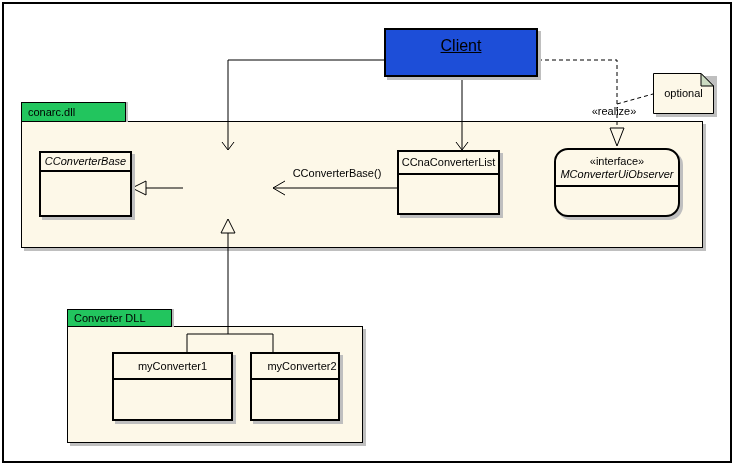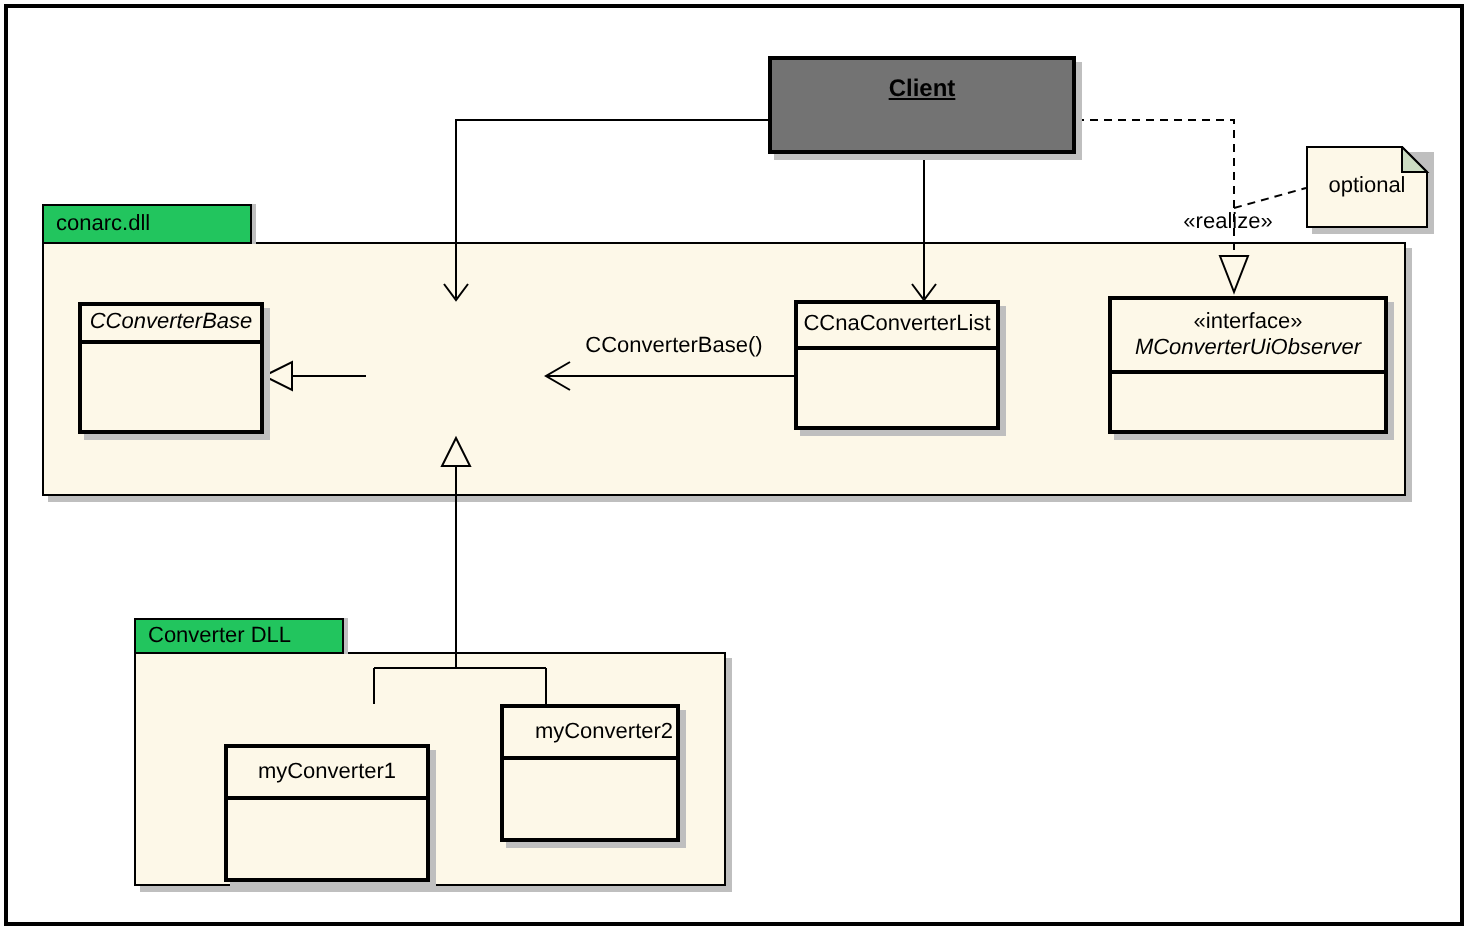--- a/index.html
+++ b/index.html
@@ -60,28 +60,27 @@
     color: #000;
     text-align: center;
     line-height: 13px;
   }
   .cls-body { flex: 1; }
   .abstract { font-style: italic; }
 
   
   .client-box {
     position: absolute;
-    background: #737373;
+    background: #1d4ed8;
     border: 2px solid #000;
     z-index: 10;
     box-shadow: 3px 3px 0 #bfbfbf;
     text-align: center;
-    font-size: 12px;
+    font-size: 16px;
     padding-top: 7px;
-    font-weight: bold;
   }
   .client-box span { text-decoration: underline; }
 
   
   #edges {
     position: absolute;
     left: 0; top: 0;
     z-index: 5;
     pointer-events: none;
   }
@@ -160,29 +159,29 @@
   </div>
 
 
   <div class="cls" style="left:397px; top:150px; width:103px; height:65px;">
     <div class="cls-head" style="height:23px;">
       <span>CCnaConverterList</span>
     </div>
     <div class="cls-body"></div>
   </div>
 
-  <div class="cls" style="left:554px; top:148px; width:140px; height:69px;">
+  <div class="cls" style="left:554px; top:148px; width:126px; height:69px;border-radius:14px;">
     <div class="cls-head" style="height:37px;">
       <span>«interface»</span>
       <span class="abstract">MConverterUiObserver</span>
     </div>
     <div class="cls-body"></div>
   </div>
 
-  <div class="cls" style="left:112px; top:372px; width:103px; height:69px;">
+  <div class="cls" style="left:112px; top:352px; width:121px; height:69px;">
     <div class="cls-head" style="height:26px;">
       <span>myConverter1</span>
     </div>
     <div class="cls-body"></div>
   </div>
 
   <div class="cls" style="left:250px; top:352px; width:90px; height:69px;">
     <div class="cls-head" style="height:26px;padding-left:14px;">
       <span>myConverter2</span>
     </div>

